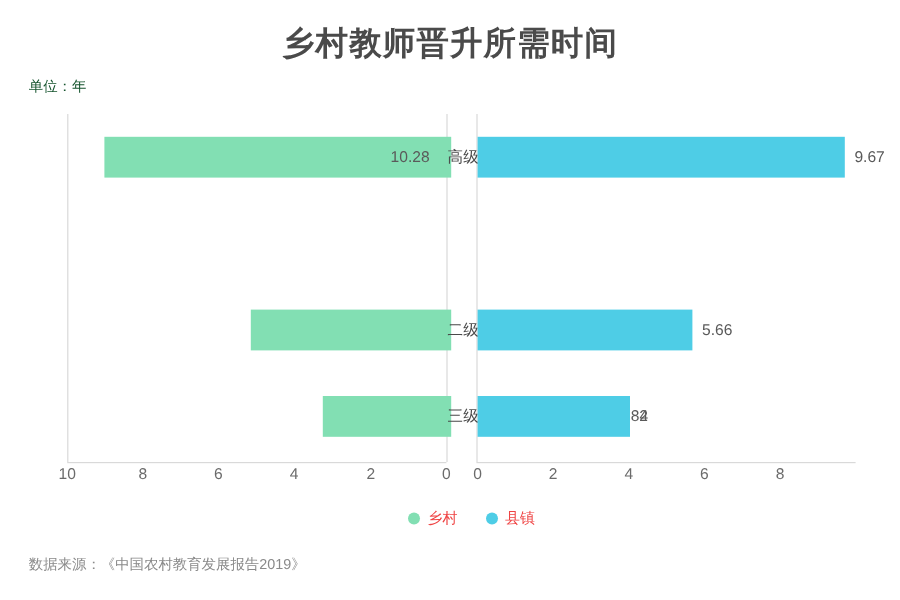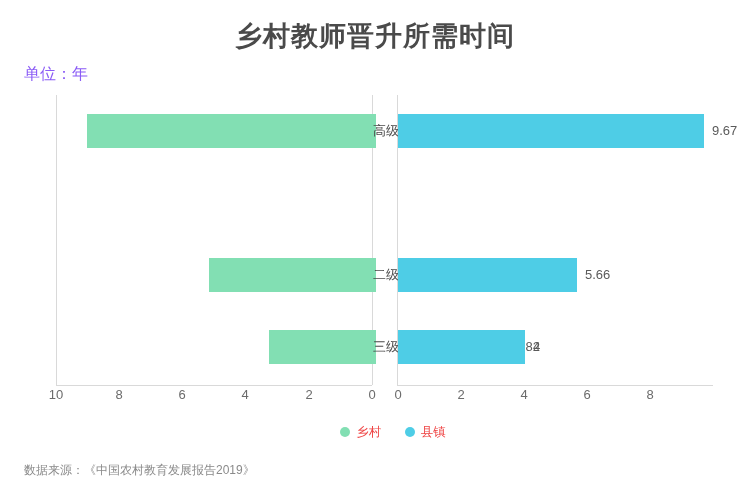--- a/index.html
+++ b/index.html
@@ -25,22 +25,22 @@
     font-size: 27px;
     font-weight: bold;
     color: #4a4a4a;
     letter-spacing: 1px;
   }
 
   .unit-label {
     position: absolute;
     top: 64px;
     left: 24px;
-    font-size: 16px;
-    color: #8b5cf6;
+    font-size: 12px;
+    color: #14532d;
   }
 
   
   .plot {
     position: absolute;
     left: 24px;
     top: 95px;
     width: 700px;
     height: 295px;
   }
@@ -152,20 +152,21 @@
 
 <div class="plot">
   <div class="axis-line axis-left-v"></div>
   <div class="axis-line axis-left-h"></div>
   <div class="axis-line axis-mid-v"></div>
   <div class="axis-line axis-right-v"></div>
   <div class="axis-line axis-right-h"></div>
 
   <div class="row" style="top:0px;">
     <div class="bar bar-left" style="width:289px;"></div>
+    <div class="val val-left" style="right:366px;width:120px;">10.28</div>
     <div class="cat-label">高级</div>
     <div class="bar bar-right" style="width:306px;"></div>
     <div class="val val-right" style="left:688px;width:120px;">9.67</div>
   </div>
 
 
   <div class="row" style="top:144px;">
     <div class="bar bar-left" style="width:167px;"></div>
     <div class="val val-left" style="right:244px;width:120px;">5.93</div>
     <div class="cat-label">二级</div>

